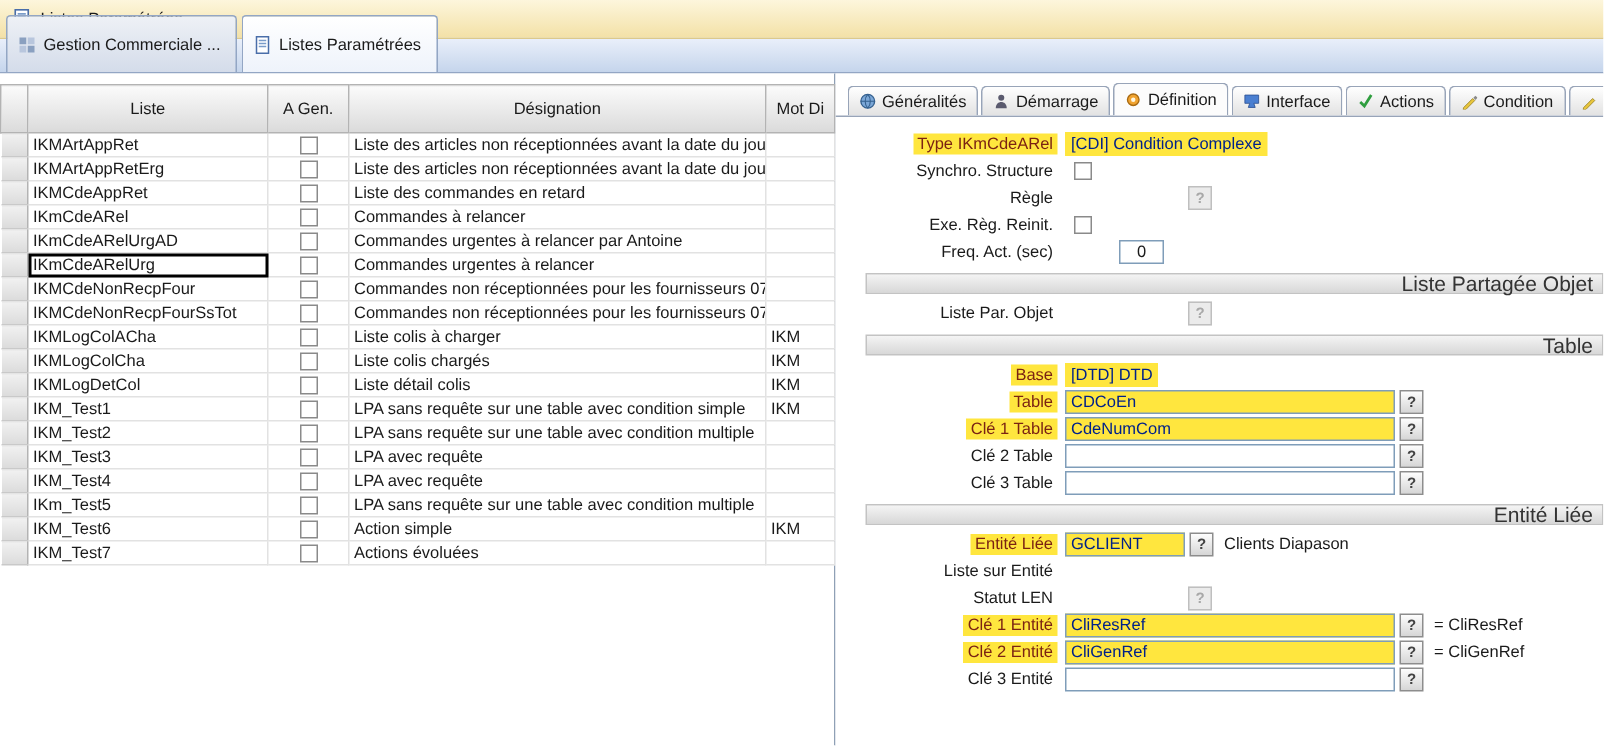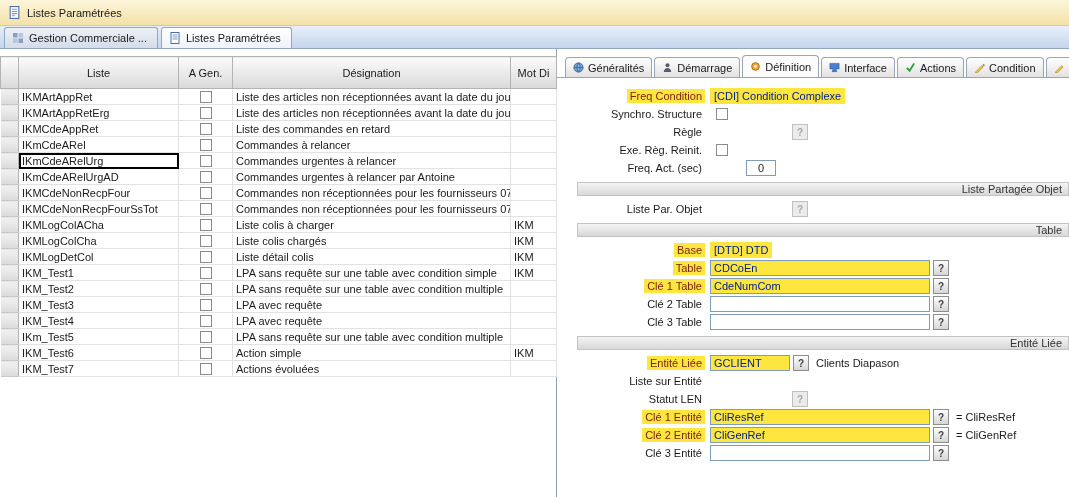--- a/index.html
+++ b/index.html
@@ -6,21 +6,21 @@
   html, body { width: 1069px; height: 497px; }
   body { font-family: "Liberation Sans", sans-serif; font-size: 11px; color: #1a1a1a; background: #fff; overflow: hidden; }
 
   
   .titlebar { height: 26px; display: flex; align-items: center; gap: 6px; padding: 0 8px;
               background: linear-gradient(#fdf6dc, #f3e1a7); border-bottom: 1px solid #dcc98c; }
 
   
   .tabbar { height: 23px; background: linear-gradient(#e9effa, #c5d5ec); border-bottom: 1px solid #93a6c4;
             display: flex; align-items: flex-end; padding-left: 4px; gap: 3px; }
-  .doc-tab { display: flex; align-items: center; gap: 5px; height: 21px; padding: 0 10px 0 7px;
+  .doc-tab { display: flex; align-items: center; gap: 5px; height: 38px; padding: 0 10px 0 7px;
              border: 1px solid #93a6c4; border-bottom: none; border-radius: 3px 3px 0 0;
              background: linear-gradient(#eef1f6, #d4dcea); cursor: default; }
   .doc-tab.active { background: linear-gradient(#ffffff, #eef3fb); }
 
   .main { display: flex; height: 448px; }
 
   
   .gridwrap { width: 557px; flex: none; padding-top: 7px; border-right: 1px solid #8fa0b5; background: #fff; }
   table.grid { border-collapse: collapse; table-layout: fixed; width: 556px; }
   .grid th { background: linear-gradient(#fbfbfb, #dadada); border: 1px solid #b3b3b3; font-weight: normal;
@@ -52,21 +52,21 @@
   input.w-wide { width: 220px; }
   input.w-short { width: 80px; }
   input.w-tiny { width: 30px; text-align: center; color: #1a1a1a; }
   .static-val { padding: 2px 4px; color: #00218a; }
   .static-val.hl { background: #ffe63e; }
   .qbtn { width: 16px; height: 16px; border: 1px solid #8d8d8d; background: linear-gradient(#fdfdfd, #d6d6d6);
           font: bold 10px "Liberation Sans", sans-serif; color: #444; text-align: center; line-height: 13px; padding: 0; }
   .qbtn.dis { color: #a8a8a8; background: #ebebeb; border-color: #bfbfbf; }
   .sectionbar { height: 14px; margin: 5px 0 4px 20px; background: linear-gradient(#f4f4f4, #d8d8d8);
                 border: 1px solid #c3c3c3; text-align: right; padding-right: 6px; line-height: 12px;
-                font-size: 11px; color: #333; }
+                font-size: 14px; color: #333; }
   .suffix { margin-left: 4px; color: #1a1a1a; }
   .ind-cb { margin-left: 6px; }
   .ind-q { margin-left: 82px; }
   .ind-freq { margin-left: 36px; }
 </style>
 </head>
 <body>
 
 <div class="titlebar">
   <svg width="13" height="13" viewBox="0 0 12 12">
@@ -139,30 +139,30 @@
           </tr>
           <tr>
             <td class="selcol"></td>
             <td>IKmCdeARel</td>
             <td class="c-gen"><span class="checkbox"></span></td>
             <td>Commandes à relancer</td>
             <td></td>
           </tr>
           <tr>
             <td class="selcol"></td>
+            <td>IKmCdeARelUrgAD</td>
+            <td class="c-gen"><span class="checkbox"></span></td>
+            <td>Commandes urgentes à relancer par Antoine</td>
+            <td></td>
+          </tr>
+          <tr>
+            <td class="selcol"></td>
             <td class="selected-cell">IKmCdeARelUrg</td>
             <td class="c-gen"><span class="checkbox"></span></td>
             <td>Commandes urgentes à relancer</td>
-            <td></td>
-          </tr>
-          <tr>
-            <td class="selcol"></td>
-            <td>IKmCdeARelUrgAD</td>
-            <td class="c-gen"><span class="checkbox"></span></td>
-            <td>Commandes urgentes à relancer par Antoine</td>
             <td></td>
           </tr>
           <tr>
             <td class="selcol"></td>
             <td>IKMCdeNonRecpFour</td>
             <td class="c-gen"><span class="checkbox"></span></td>
             <td>Commandes non réceptionnées pour les fournisseurs 07</td>
             <td></td>
           </tr>
           <tr>
@@ -292,21 +292,21 @@
         <svg width="11" height="11" viewBox="0 0 12 12">
             <path d="M2 10.5L8.5 4 10 5.5 3.5 12 1.5 12z" fill="#e9c63d" stroke="#97801f" stroke-width="0.6"></path>
           </svg>
 
       </div>
     </div>
 
     <div class="fframe">
 
       <div class="frow">
-        <div class="flabel"><span class="lab hl">Freq Condition</span></div>
+        <div class="flabel"><span class="lab hl">Type IKmCdeARel</span></div>
         <div class="fctrl">
             <span class="static-val hl">[CDI] Condition Complexe</span>
           </div>
       </div>
 
       <div class="frow">
         <div class="flabel"><span class="lab">Synchro. Structure</span></div>
         <div class="fctrl">
             <span class="checkbox ind-cb"></span>
           </div>

